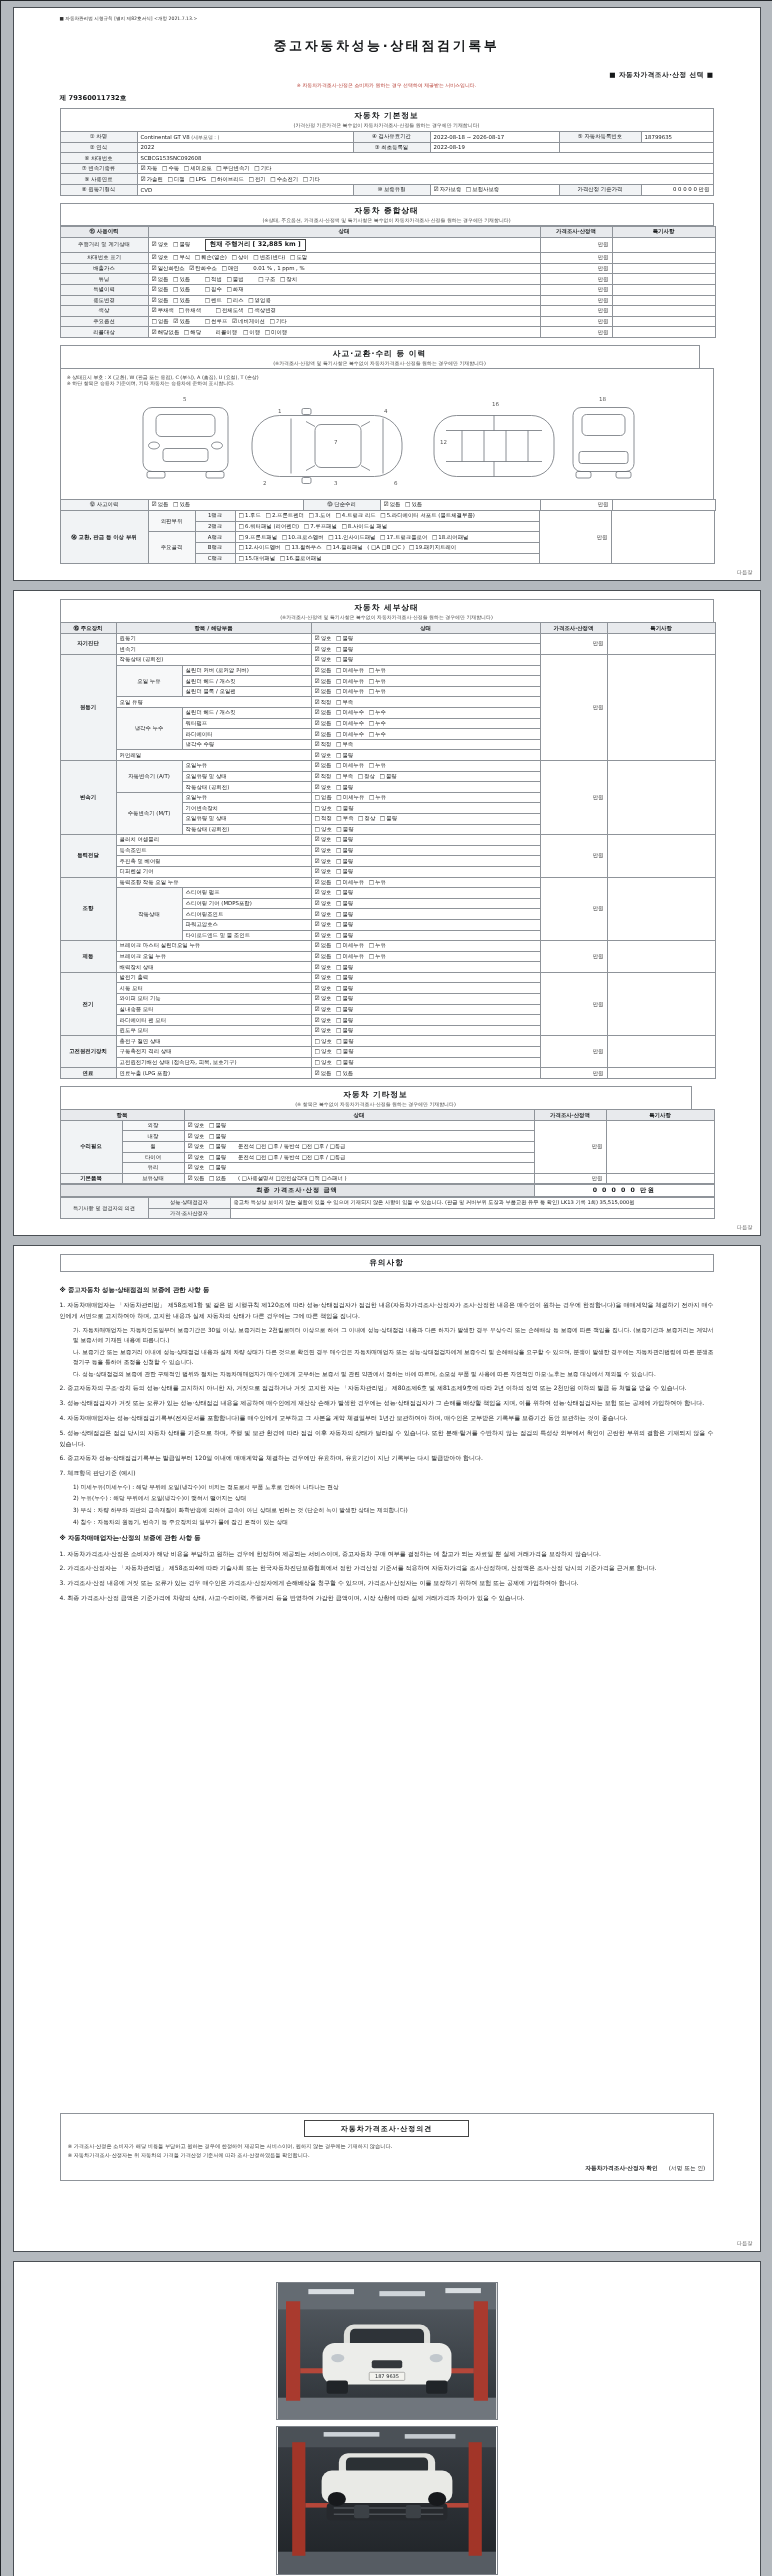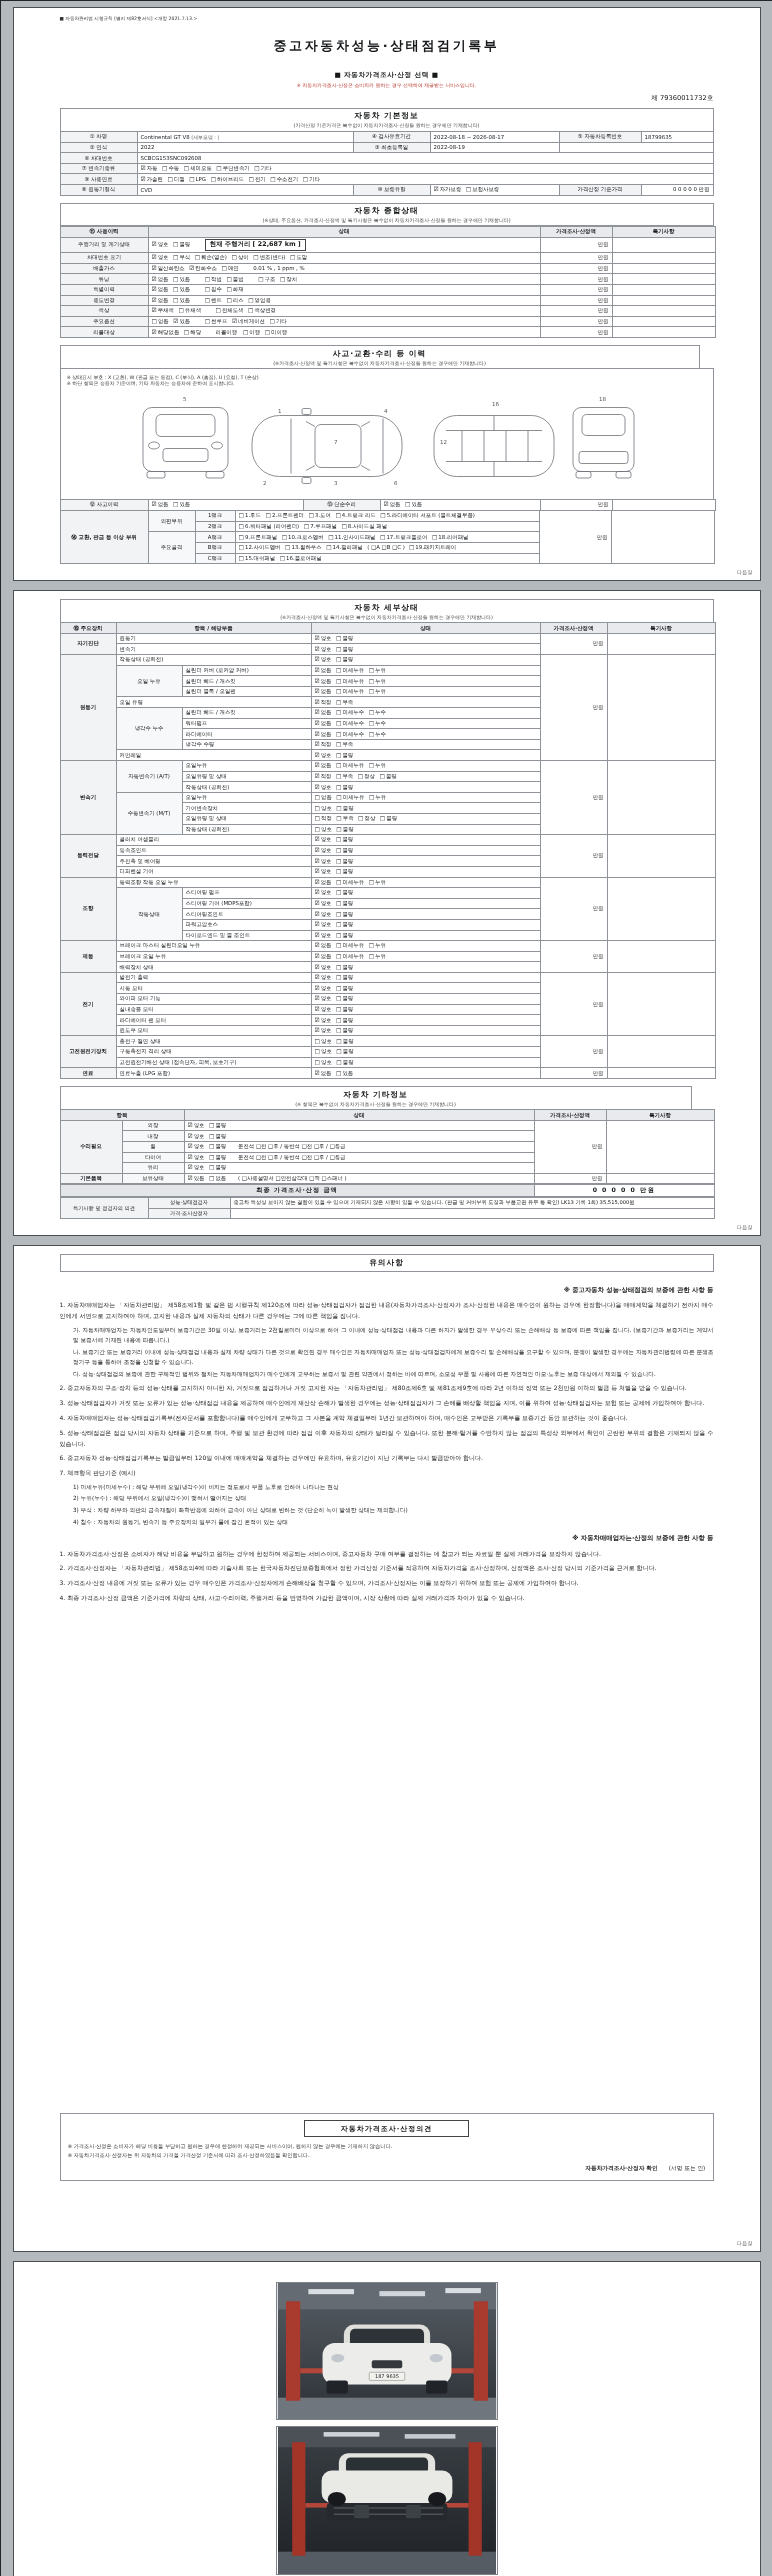--- a/index.html
+++ b/index.html
@@ -13,23 +13,23 @@
   .canvas{width:773px;padding:6.2px 0 7.2px;border:0.5px solid #22262a;background:#b4b9be;}
   .page{
     width:748px;margin:0 auto 9.3px;background:#fff;border:0.5px solid #4a4f54;
     padding:8.2px 46px 15.5px;position:relative;
   }
   .page:last-child{margin-bottom:0;}
   .next{position:absolute;right:7.2px;bottom:4.1px;font-size:5.2px;color:#555;}
   
   .top-note{font-size:4.6px;color:#333;margin-bottom:7.2px;}
   .doc-title{text-align:center;font-size:13px;font-weight:bold;letter-spacing:2.6px;margin:1px 0 4.1px;}
-  .doc-sub{text-align:center;font-size:6.7px;font-weight:bold;letter-spacing:0.5px;}
+  .doc-sub{text-align:right;font-size:6.7px;font-weight:bold;letter-spacing:0.5px;}
   .doc-sub-note{text-align:center;font-size:4.9px;color:#b3362c;margin:2.1px 0 5.2px;}
-  .doc-no{font-size:6.7px;font-weight:normal;margin:3.1px 0 5.2px;text-align:right;}
+  .doc-no{font-size:6.7px;font-weight:bold;margin:3.1px 0 5.2px;}
   
   .sec-strip{border:0.5px solid #8f949a;background:#fff;text-align:center;padding:2.6px 2.1px 2.1px;}
   .sec-title{font-size:7.7px;font-weight:bold;letter-spacing:1px;}
   .sec-note{font-size:4.9px;color:#444;margin-top:1px;}
   table.ftab{border-collapse:collapse;width:654px;font-size:5.4px;table-layout:fixed;}
   table.ftab.joined{margin-top:-0.5px;}
   table.ftab{margin-bottom:0;}
   .ftab th,.ftab td{border:0.5px solid #8f949a;padding:1.3px 3.1px;vertical-align:middle;word-break:break-all;}
   .ftab th{background:#e8eaed;font-weight:bold;text-align:center;font-size:5.4px;}
   td.lbl{background:#f1f3f5;text-align:center;}
@@ -52,21 +52,21 @@
   .legend{font-size:4.9px;color:#333;margin:0.5px 0;}
   .diagram-svg{display:block;margin:2.1px auto 1px;}
   
   .final-bar td{font-size:6.2px;}
   .final-bar .lbl{font-weight:bold;background:#e3e5e8;letter-spacing:1px;}
   .final-bar .amount{text-align:center;font-weight:bold;letter-spacing:1.5px;}
   .opin td{font-size:5.2px;}
   
   .notice-wrap{width:654px;min-height:927px;display:flex;flex-direction:column;}
   .notice-head-strip{border:0.5px solid #8f949a;text-align:center;padding:3.1px;margin-bottom:6.2px;}
-  .notice-heading{font-size:6.4px;font-weight:bold;margin:7.2px 0 4.1px;text-align:right;}
+  .notice-heading{font-size:6.4px;font-weight:bold;margin:7.2px 0 4.1px;}
   .notice-item{font-size:6px;line-height:1.85;margin:3.6px 0;text-align:justify;}
   .notice-sub{font-size:5.7px;line-height:1.8;margin:1.5px 0 1.5px 13.4px;text-align:justify;color:#222;}
   .opinion-box{margin-top:auto;border:0.5px solid #8f949a;padding:5.2px 7.2px 7.2px;}
   .opinion-title{border:0.8px solid #444;display:block;width:165px;margin:1px auto 5.2px;text-align:center;
     font-size:7px;font-weight:bold;padding:2.6px 0;letter-spacing:1px;}
   .opinion-line{font-size:5.2px;color:#333;margin:2.1px 0;}
   .opinion-confirm{text-align:right;font-size:5.7px;margin-top:6.2px;}
   .opinion-confirm b{margin-right:9.3px;}
   
   .photo-area{text-align:center;padding:5.2px 0 2.1px;}
@@ -154,21 +154,21 @@
           <tr>
         <th>⑪ 사용이력</th>
         <th>상태</th>
         <th>가격조사·산정액</th>
         <th>특기사항</th>
       </tr>
       </tbody>
         <tbody id="overall-body">
           <tr>
             <td class="lbl">주행거리 및 계기상태</td>
-            <td class="val"><span class="pgroup"><span class="opt"><span class="cbx on">☑</span><span>양호</span></span><span class="opt"><span class="cbx">□</span><span>불량</span></span></span> <span class="boxed">현재 주행거리 [ 22,687 km ]</span></td>
+            <td class="val"><span class="pgroup"><span class="opt"><span class="cbx on">☑</span><span>양호</span></span><span class="opt"><span class="cbx">□</span><span>불량</span></span></span> <span class="boxed">현재 주행거리 [ 32,885 km ]</span></td>
             <td class="price">만원</td>
             <td class="note"></td>
           </tr>
           <tr>
             <td class="lbl">차대번호 표기</td>
             <td class="val"><span class="pgroup"><span class="opt"><span class="cbx on">☑</span><span>양호</span></span><span class="opt"><span class="cbx">□</span><span>부식</span></span><span class="opt"><span class="cbx">□</span><span>훼손(열손)</span></span><span class="opt"><span class="cbx">□</span><span>상이</span></span><span class="opt"><span class="cbx">□</span><span>변조(변타)</span></span><span class="opt"><span class="cbx">□</span><span>도말</span></span></span></td>
             <td class="price">만원</td>
             <td class="note"></td>
           </tr>
           <tr>

